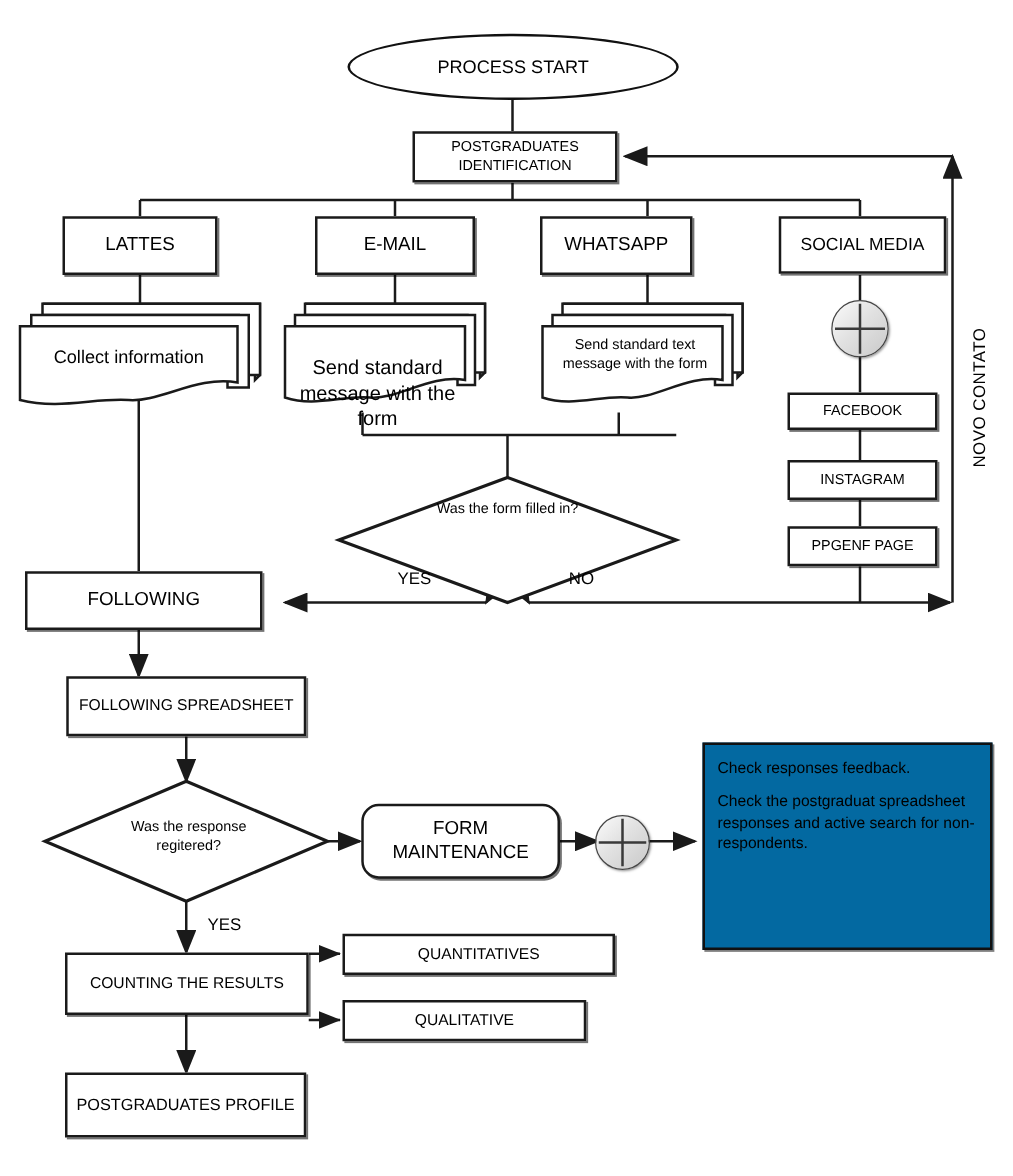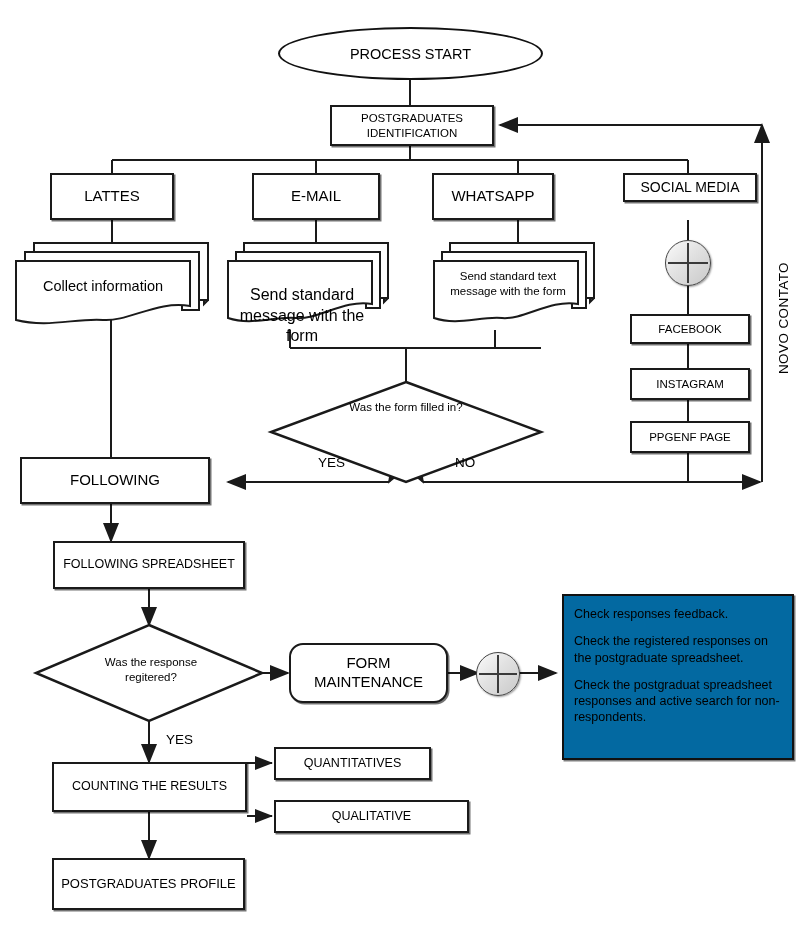--- a/index.html
+++ b/index.html
@@ -118,21 +118,21 @@
 
   <div class="box" style="left:50px;top:173px;width:124px;height:47px;font-size:15px;">
     <span>LATTES</span>
   </div>
   <div class="box" style="left:252px;top:173px;width:128px;height:47px;font-size:15px;">
     <span>E-MAIL</span>
   </div>
   <div class="box" style="left:432px;top:173px;width:122px;height:47px;font-size:15px;">
     <span>WHATSAPP</span>
   </div>
-  <div class="box" style="left:623px;top:173px;width:134px;height:29px;font-size:14px;">
+  <div class="box" style="left:623px;top:173px;width:134px;height:46px;font-size:14px;">
     <span>SOCIAL MEDIA</span>
   </div>
 
   <div class="doc-wrap" style="left:8px;top:240px;width:220px;height:92px;">
     <svg width="220" height="92" viewBox="0 0 220 92">
       <g fill="#fff" stroke="#1a1a1a" stroke-width="2">
         <path d="M26,3 H200 V60 L196,64 V3 Z"></path>
         <path d="M26,3 H200 V60 H183 V12 H26 Z"></path>
         <path d="M17,12 H191 V70 H174 V21 H17 Z"></path>
         <path d="M8,21 H182 V66 C150,60 120,82 95,80 C68,78 40,88 8,80 Z"></path>
@@ -201,28 +201,27 @@
     <span>FORM MAINTENANCE</span>
   </div>
 
   <div class="circ" style="left:476px;top:652px;width:42px;height:42px;">
     <i style="left:50%;top:2px;width:1.6px;height:38px;margin-left:-0.8px;"></i>
     <i style="top:50%;left:2px;height:1.6px;width:38px;margin-top:-0.8px;"></i>
   </div>
 
   <div class="note" style="left:562px;top:594px;width:232px;height:166px;font-size:12.5px;">
     <p>Check responses feedback.</p>
-    <p>Check the registered responses on the postgraduate spreadsheet.</p>
     <p>Check the postgraduat spreadsheet responses and active search for non-respondents.</p>
   </div>
 
   <div class="box" style="left:52px;top:762px;width:195px;height:50px;font-size:12.5px;">
     <span>COUNTING THE RESULTS</span>
   </div>
-  <div class="box" style="left:274px;top:747px;width:157px;height:33px;font-size:12.5px;">
+  <div class="box" style="left:274px;top:747px;width:218px;height:33px;font-size:12.5px;">
     <span>QUANTITATIVES</span>
   </div>
   <div class="box" style="left:274px;top:800px;width:195px;height:33px;font-size:12.5px;">
     <span>QUALITATIVE</span>
   </div>
 
   <div class="box" style="left:52px;top:858px;width:193px;height:52px;font-size:13px;">
     <span>POSTGRADUATES PROFILE</span>
   </div>
 

